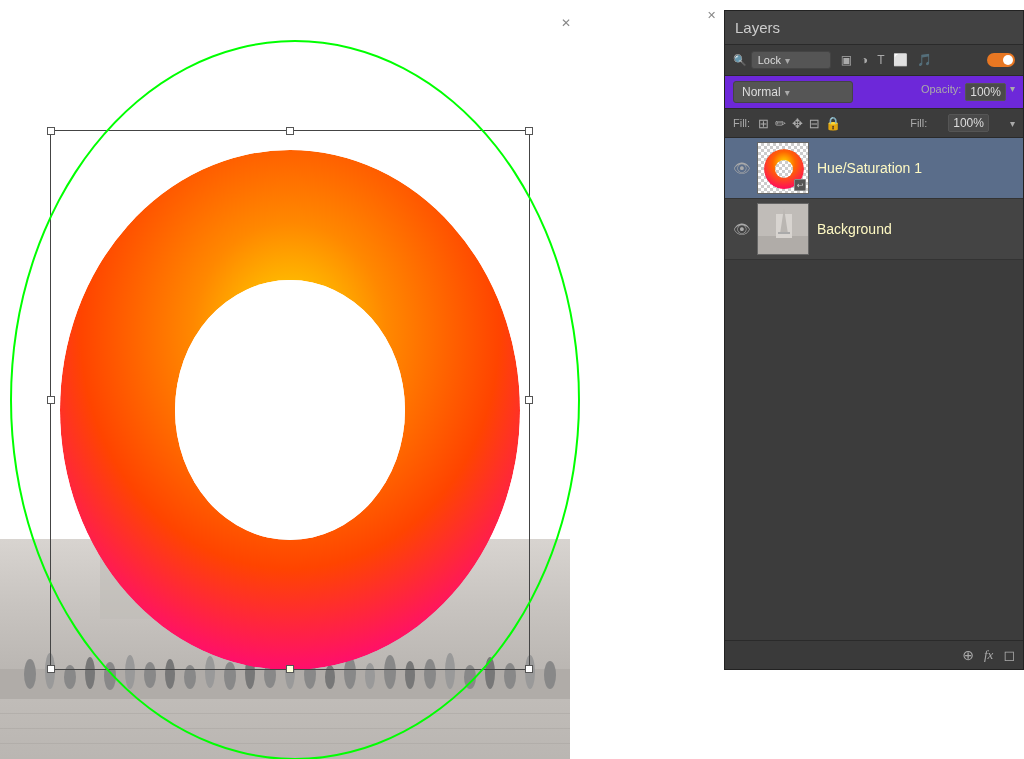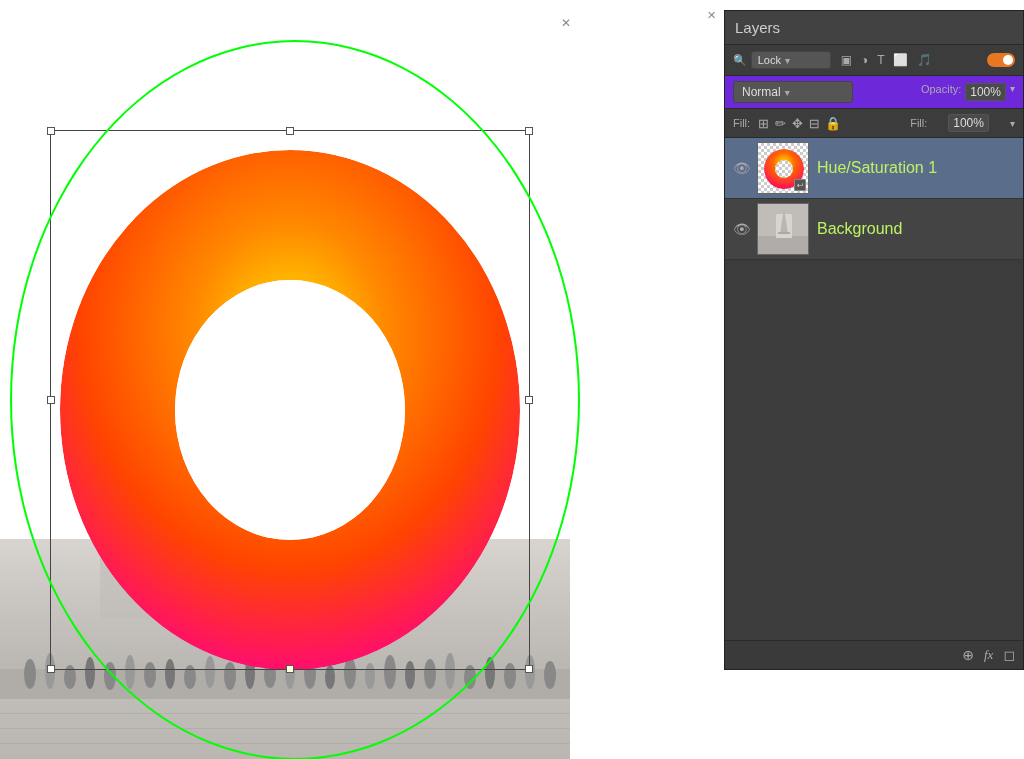--- a/index.html
+++ b/index.html
@@ -285,22 +285,22 @@
       flex-shrink: 0;
       position: relative;
       overflow: hidden;
     }
 
     .layer-thumb-bg {
       background: #999;
     }
 
     .layer-name {
-      color: #bef264;
-      font-size: 16px;
+      color: #fef9c3;
+      font-size: 14px;
       flex: 1;
     }
 
     
     .panel-footer {
       padding: 6px 8px;
       display: flex;
       align-items: center;
       justify-content: flex-end;
       gap: 10px;

